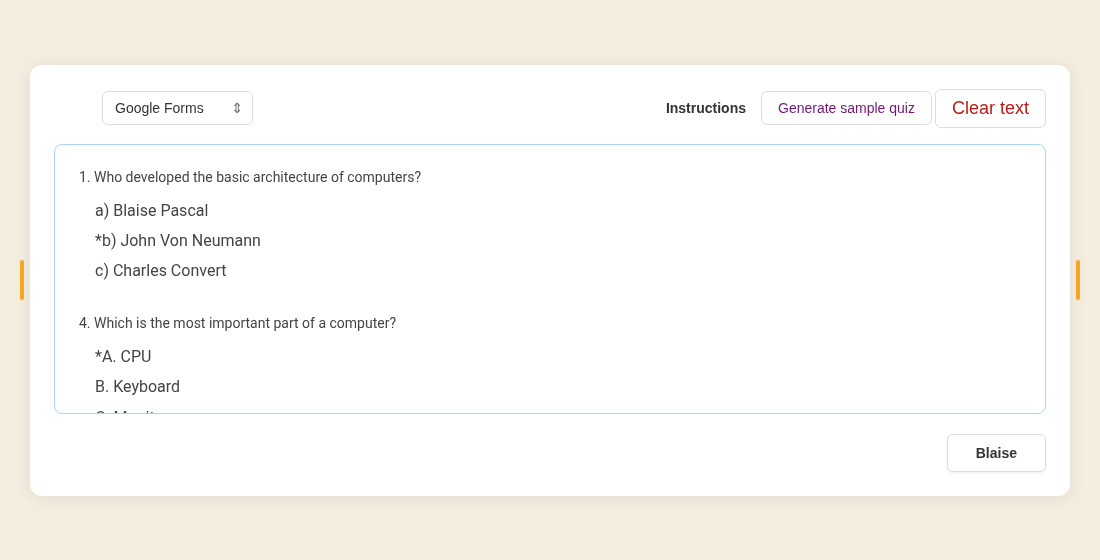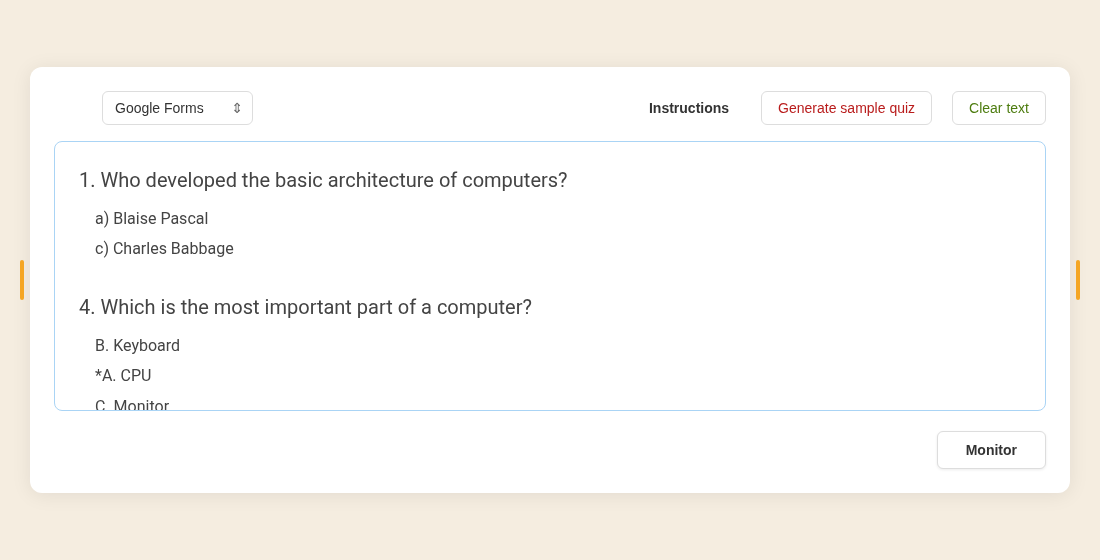--- a/index.html
+++ b/index.html
@@ -63,49 +63,49 @@
       position: absolute;
       right: 10px;
       pointer-events: none;
       color: #666;
       font-size: 14px;
     }
 
     .toolbar-right {
       display: flex;
       align-items: center;
-      gap: 20px;
+      gap: 3px;
     }
 
     .btn-instructions {
       background: none;
       border: none;
       font-size: 14px;
       font-weight: 600;
       color: #333;
       cursor: pointer;
       padding: 8px 12px;
     }
 
     .btn-sample {
       background: none;
       border: 1px solid #ddd;
       border-radius: 6px;
       font-size: 14px;
-      color: #b91c1c;
+      color: #701a75;
       cursor: pointer;
       padding: 8px 16px;
     }
 
     .btn-clear {
       background: none;
       border: 1px solid #ddd;
       border-radius: 6px;
-      font-size: 14px;
-      color: #4d7c0f;
+      font-size: 18px;
+      color: #b91c1c;
       cursor: pointer;
       padding: 8px 16px;
     }
 
     .text-area-container {
       position: relative;
       border: 1.5px solid #aad4f5;
       border-radius: 8px;
       background: #fff;
       height: 270px;
@@ -134,21 +134,21 @@
     .text-area-content::-webkit-scrollbar-thumb {
       background: #ccc;
       border-radius: 4px;
     }
 
     .question-block {
       margin-bottom: 24px;
     }
 
     .question-text {
-      font-size: 20px;
+      font-size: 14px;
       color: #444;
       margin-bottom: 6px;
     }
 
     .option-text {
       font-size: 16px;
       color: #444;
       padding-left: 16px;
       line-height: 1.9;
     }
@@ -218,27 +218,28 @@
       <button class="btn-sample">Generate sample quiz</button>
       <button class="btn-clear">Clear text</button>
     </div>
   </div>
 
   <div class="text-area-container">
     <div class="text-area-content">
       <div class="question-block">
         <div class="question-text">1. Who developed the basic architecture of computers?</div>
         <div class="option-text">a) Blaise Pascal</div>
-        <div class="option-text">c) Charles Babbage</div>
+        <div class="option-text">*b) John Von Neumann</div>
+        <div class="option-text">c) Charles Convert</div>
       </div>
       <div class="question-block">
         <div class="question-text">4. Which is the most important part of a computer?</div>
+        <div class="option-text">*A. CPU</div>
         <div class="option-text">B. Keyboard</div>
-        <div class="option-text">*A. CPU</div>
         <div class="option-text">C. Monitor</div>
       </div>
     </div>
   </div>
 
   <div class="footer">
-    <button class="btn-convert">Monitor</button>
+    <button class="btn-convert">Blaise</button>
   </div>
 </div>
 
 </body></html>

